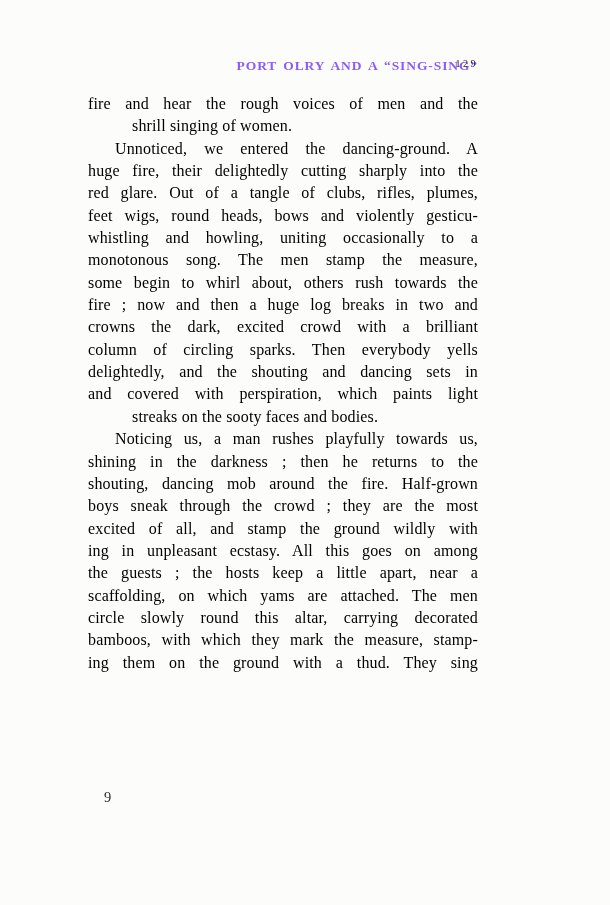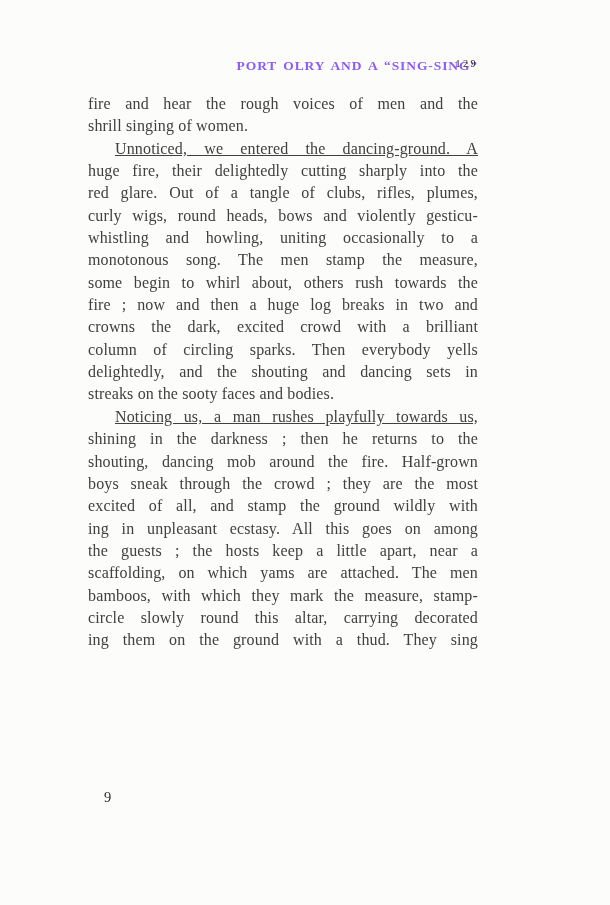--- a/index.html
+++ b/index.html
@@ -50,28 +50,28 @@
     top: 93px;
     left: 88px;
     width: 390px;
   }
   .line {
     font-size: 16px;
     line-height: 22.35px;
     text-align: justify;
     text-align-last: justify;
     letter-spacing: 0.15px;
-    color: #404040;
+    color: #000000;
   }
   .line.no-just {
     text-align-last: left;
+    margin-left: 44px;
   }
   .line.indent {
     text-indent: 27px;
-    text-decoration: underline;
   }
   .signature {
     position: absolute;
     left: 104px;
     top: 789px;
     font-size: 14.5px;
     color: #2b2b2b;
   }
 </style>
 </head>
@@ -82,36 +82,37 @@
     <span class="running-head">PORT OLRY AND A “SING-SING”</span>
     <span class="page-number">129</span>
   </div>
 
   <div class="body-text">
       <div class="line">fire and hear the rough voices of men and the</div>
       <div class="line no-just">shrill singing of women.</div>
       <div class="line indent">Unnoticed, we entered the dancing-ground. A</div>
       <div class="line">huge fire, their delightedly cutting sharply into the</div>
       <div class="line">red glare. Out of a tangle of clubs, rifles, plumes,</div>
-      <div class="line">curly wigs, round heads, bows and violently gesticu-</div>
+      <div class="line">feet wigs, round heads, bows and violently gesticu-</div>
       <div class="line">whistling and howling, uniting occasionally to a</div>
       <div class="line">monotonous song. The men stamp the measure,</div>
       <div class="line">some begin to whirl about, others rush towards the</div>
       <div class="line">fire ; now and then a huge log breaks in two and</div>
       <div class="line">crowns the dark, excited crowd with a brilliant</div>
       <div class="line">column of circling sparks. Then everybody yells</div>
       <div class="line">delightedly, and the shouting and dancing sets in</div>
+      <div class="line">and covered with perspiration, which paints light</div>
       <div class="line no-just">streaks on the sooty faces and bodies.</div>
       <div class="line indent">Noticing us, a man rushes playfully towards us,</div>
       <div class="line">shining in the darkness ; then he returns to the</div>
       <div class="line">shouting, dancing mob around the fire. Half-grown</div>
       <div class="line">boys sneak through the crowd ; they are the most</div>
       <div class="line">excited of all, and stamp the ground wildly with</div>
       <div class="line">ing in unpleasant ecstasy. All this goes on among</div>
       <div class="line">the guests ; the hosts keep a little apart, near a</div>
       <div class="line">scaffolding, on which yams are attached. The men</div>
+      <div class="line">circle slowly round this altar, carrying decorated</div>
       <div class="line">bamboos, with which they mark the measure, stamp-</div>
-      <div class="line">circle slowly round this altar, carrying decorated</div>
       <div class="line">ing them on the ground with a thud. They sing</div>
     </div>
 
   <div class="signature">9</div>
 </div>
 
 </body></html>

